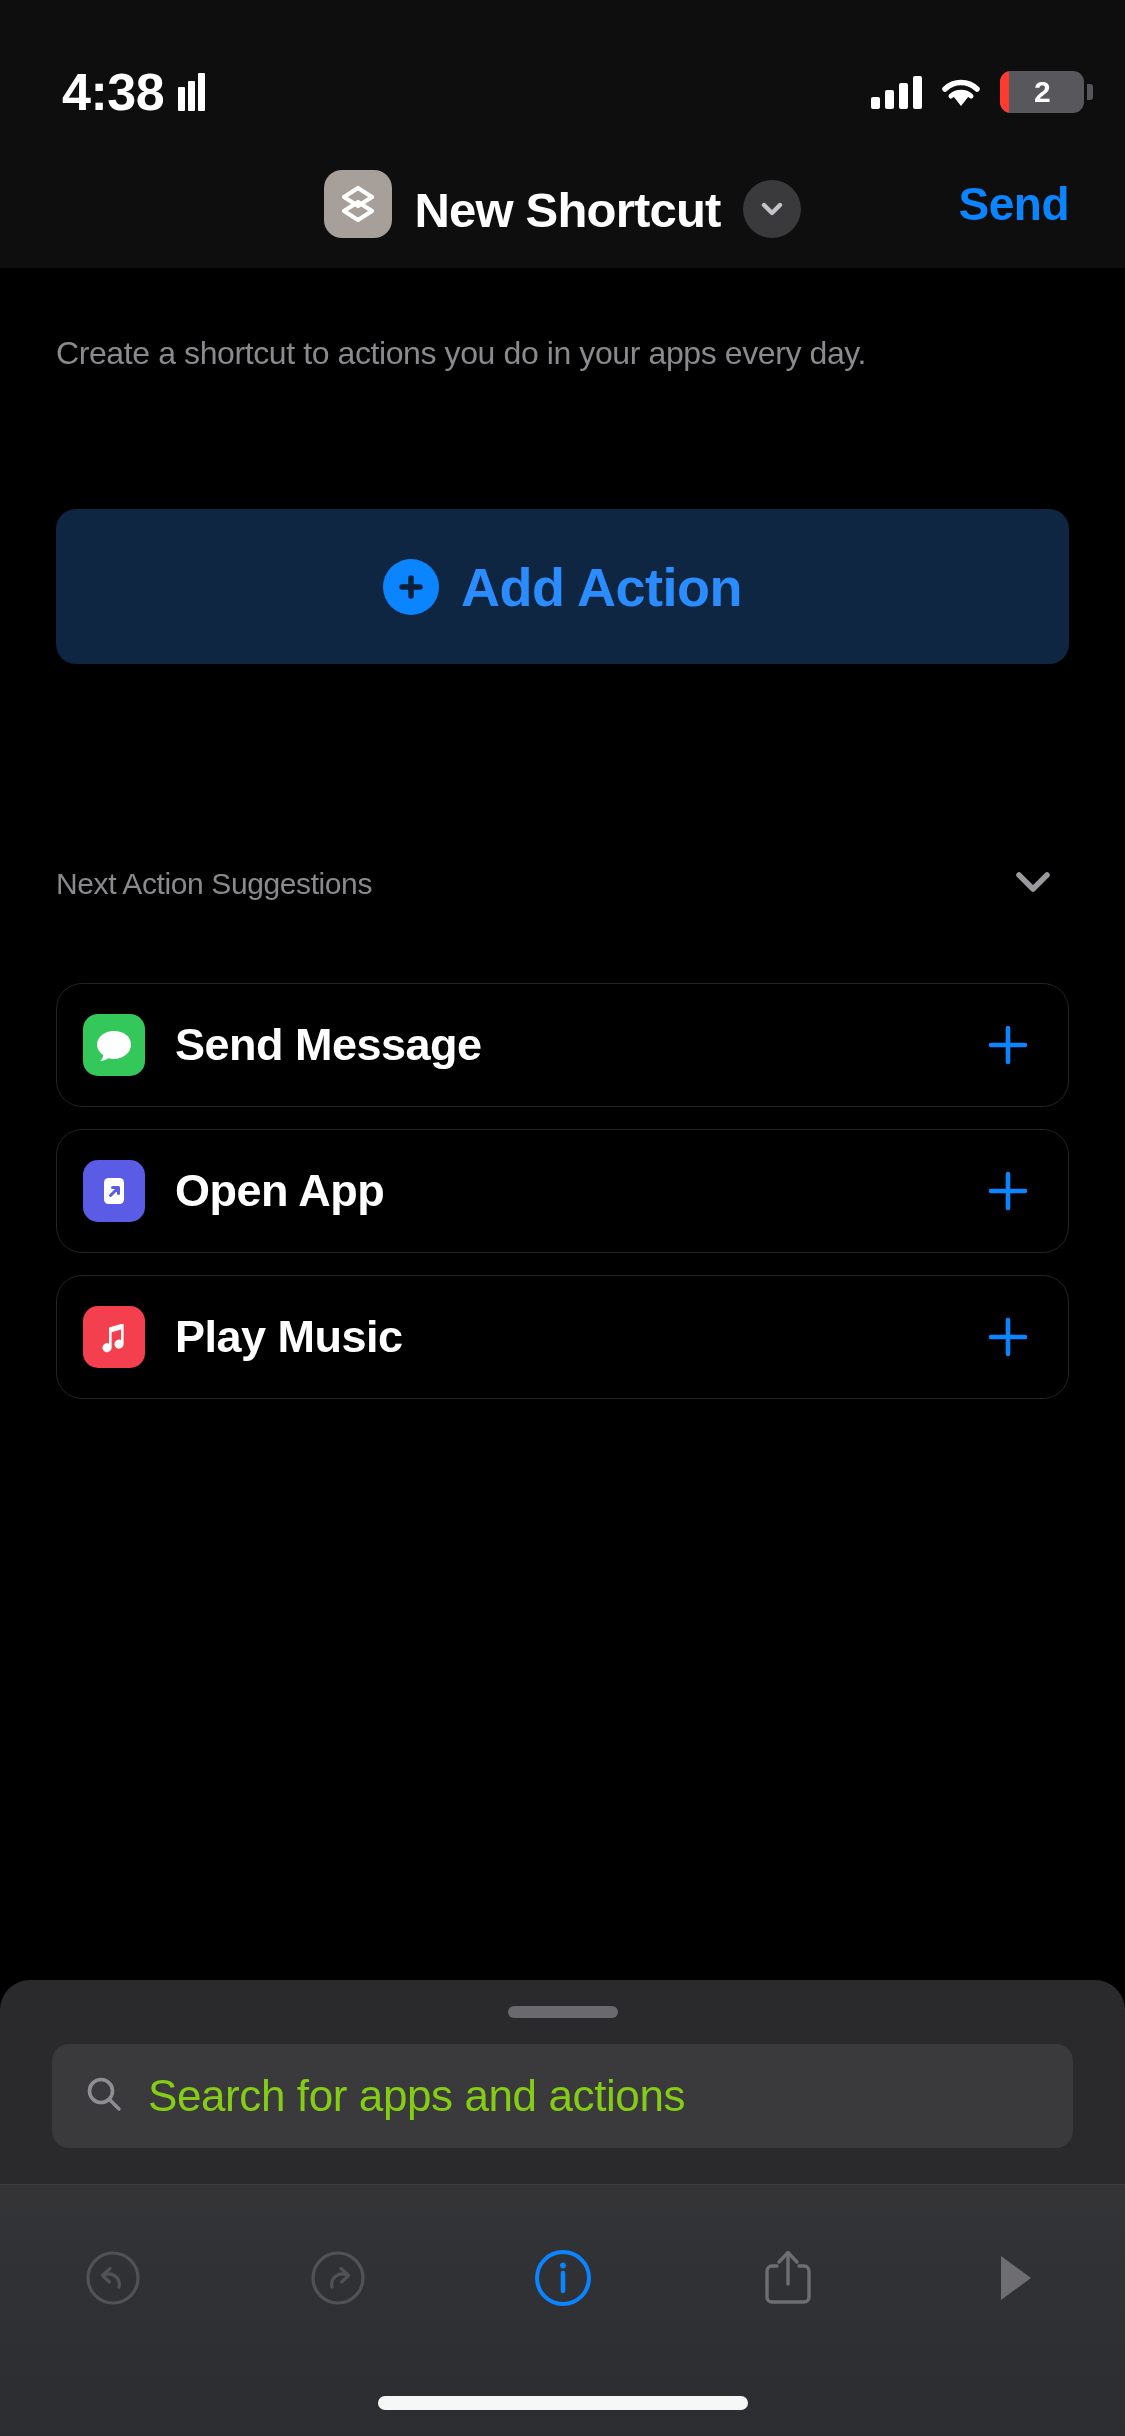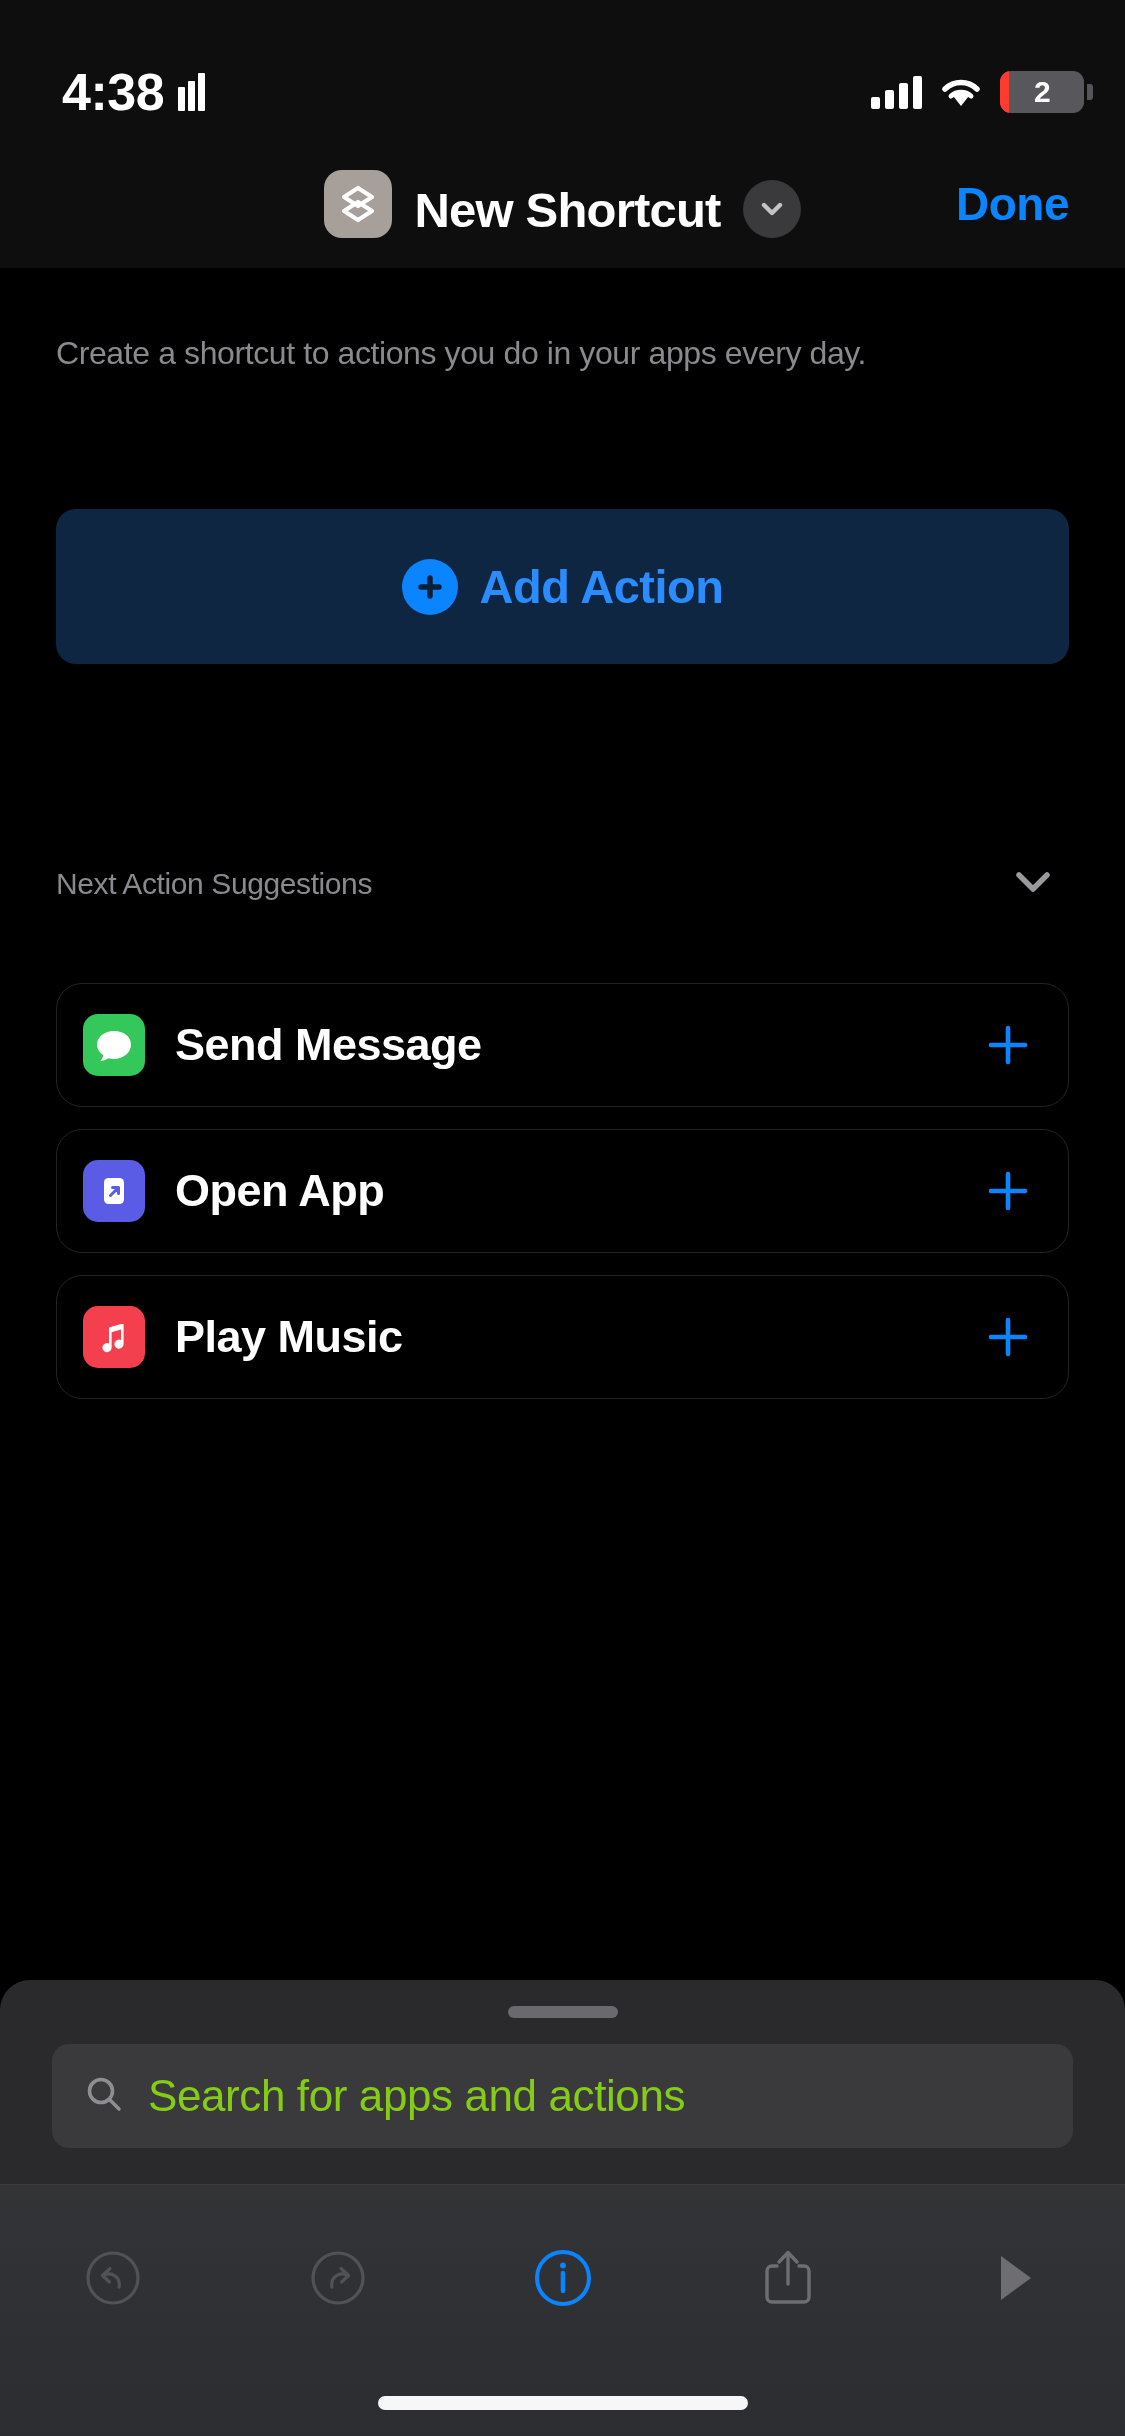--- a/index.html
+++ b/index.html
@@ -117,21 +117,21 @@
     display:flex; align-items:center; justify-content:center; gap:22px;
   }
   .plus-circle {
     width:56px; height:56px; border-radius:50%;
     background:#0a84ff;
     display:flex; align-items:center; justify-content:center;
     flex:none;
   }
   .plus-circle svg { display:block; }
   .add-action-label {
-    color:#2b8cff; font-size:47px; font-weight:700;
+    color:#2b8cff; font-size:54px; font-weight:700;
     letter-spacing:-0.5px;
   }
 
   
   #suggestions-header {
     position:absolute; top:589px; left:56px; right:56px;
     display:flex; align-items:center; justify-content:space-between;
   }
   .section-title {
     color:#8a8a8e; font-size:30px; font-weight:400;
@@ -250,21 +250,21 @@
           <path d="M23 21 L37 30 L23 39 L9 30 Z" fill="none" stroke="#fff" stroke-width="4.2" stroke-linejoin="round"></path>
         </svg>
       </span>
       <span class="nav-title">New Shortcut</span>
       <span class="nav-chevron-btn">
         <svg width="30" height="30" viewBox="0 0 30 30">
           <path d="M7 11 L15 19 L23 11" fill="none" stroke="#c4c4c8" stroke-width="4.4" stroke-linecap="round" stroke-linejoin="round"></path>
         </svg>
       </span>
     </div>
-    <span id="nav-done">Done</span>
+    <span id="nav-done">Send</span>
   </div>
 
   <div id="content">
 
     <p id="intro-text">Create a shortcut to actions you do in your apps every day.</p>
 
     <div id="add-action-btn">
       <span class="plus-circle">
         <svg width="34" height="34" viewBox="0 0 34 34">
           <path d="M17 8 V26 M8 17 H26" stroke="#0b2038" stroke-width="5.5" stroke-linecap="round"></path>

